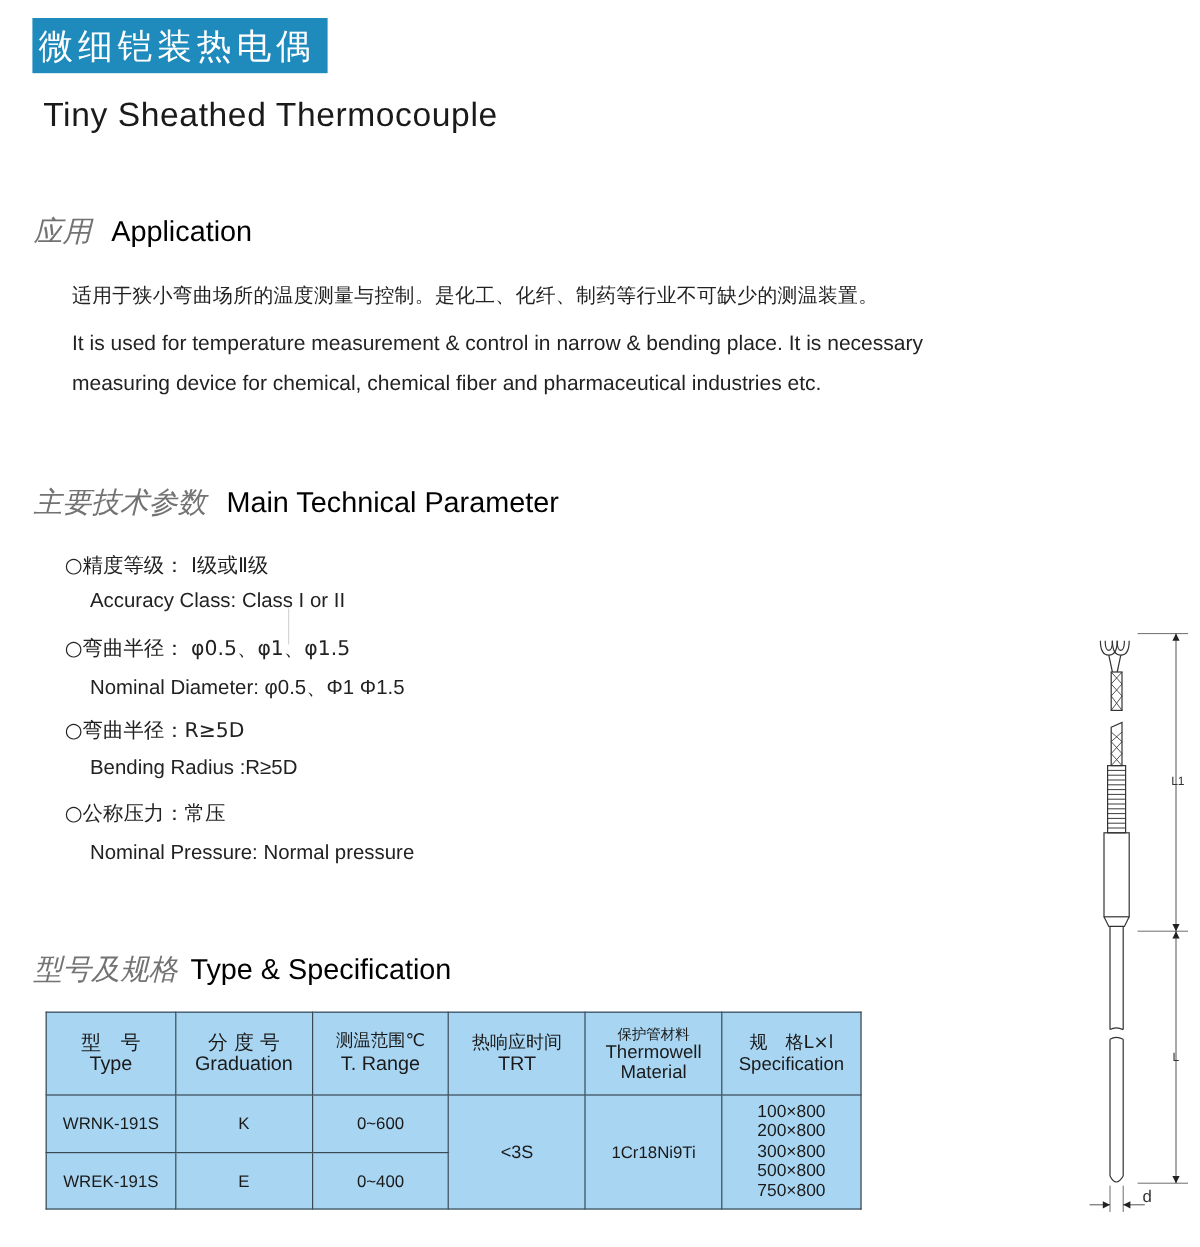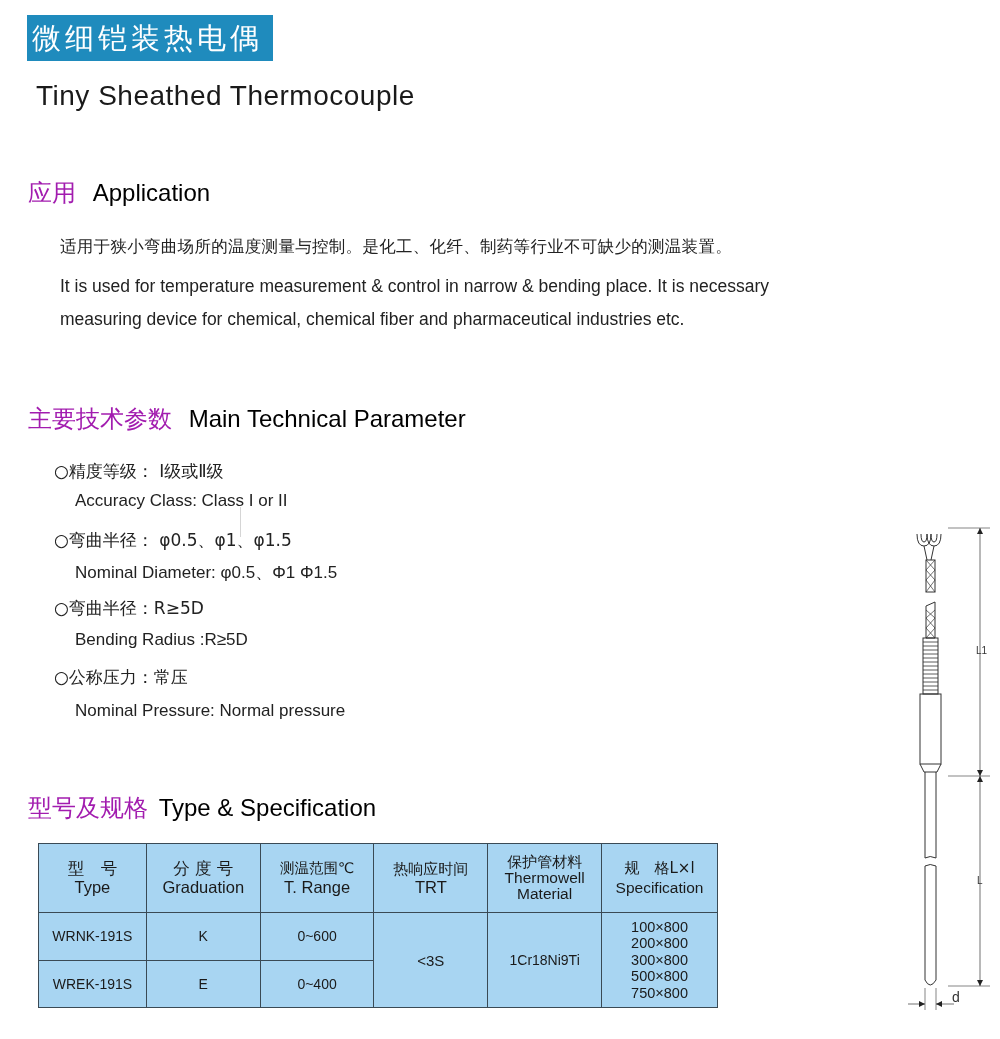--- a/index.html
+++ b/index.html
@@ -4,21 +4,21 @@
 <style>
   * { margin:0; padding:0; box-sizing:border-box; }
   body { width:1000px; height:1039px; background:#ffffff; position:relative; overflow:hidden;
          font-family:"Liberation Sans","DejaVu Sans",sans-serif; color:#1a1a1a; }
   .abs { position:absolute; }
   .title-banner { left:27px; top:15px; width:246px; height:46px; background:#1f8bbd;
                   color:#fff; font-size:29px; letter-spacing:4px; line-height:46px; padding-left:5px;
                   font-family:"DejaVu Sans",sans-serif; }
   .title-en { left:36px; top:80px; font-size:28px; letter-spacing:0.5px; }
   .section-h { font-size:24px; }
-  .section-h .cn { color:#a21caf; font-family:"DejaVu Sans",sans-serif; margin-right:10px; }
+  .section-h .cn { color:#737373; font-family:"DejaVu Sans",sans-serif; margin-right:10px;font-style:italic; }
   .section-h .en { color:#000000; }
   .para { font-size:17.5px; color:#222;margin-left:24px; }
   .param { font-size:17px; color:#222; }
   .watermark { left:226px; top:498px; height:48px; display:flex; align-items:center; }
   .wm-lnd { font-size:42px; font-weight:bold; color:rgba(232,90,90,0.35); letter-spacing:-3px; font-style:italic; }
   .wm-cn { font-size:40px; font-weight:bold; color:rgba(70,110,170,0.35); letter-spacing:4px; margin-left:10px; font-family:"DejaVu Sans",sans-serif;}
   .wm-sep { width:1px; height:30px; background:rgba(150,150,150,0.4); margin:0 14px; }
   .wm-slogan { font-size:22px; color:rgba(120,120,120,0.45); font-family:"DejaVu Sans",sans-serif; }
 
   table.spec { position:absolute; left:38px; top:843px; width:680px; height:165px;
@@ -82,21 +82,21 @@
     </th>
     <th style="width:114px;">
       <span style="font-family:'DejaVu Sans',sans-serif; font-size:14.5px;">测温范围℃</span>
       <span>T. Range</span>
     </th>
     <th style="width:114px;">
       <span style="font-family:Liberation Sans, sans-serif; font-size:15px;text-align:center;">热响应时间</span>
       <span>TRT</span>
     </th>
     <th style="width:114px; line-height:16px;">
-      <span style="font-family:'DejaVu Sans',sans-serif; font-size:15px;">保护管材料</span>
+      <span style="font-family:'DejaVu Sans',sans-serif; font-size:12px;">保护管材料</span>
       <span style="font-size:15.5px;">Thermowell Material</span>
     </th>
     <th style="width:116px;">
       <span style="font-family:'DejaVu Sans',sans-serif; font-size:15px;">规　格L×l</span>
       <span style="font-size:15.5px;">Specification</span>
     </th>
   </tr>
   <tr>
     <td>WRNK-191S</td>
     <td>K</td>

